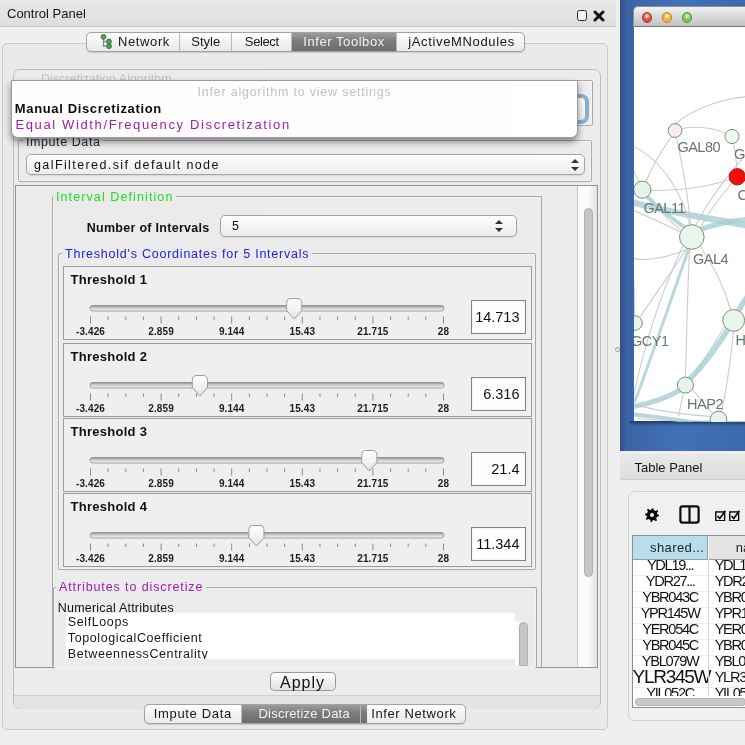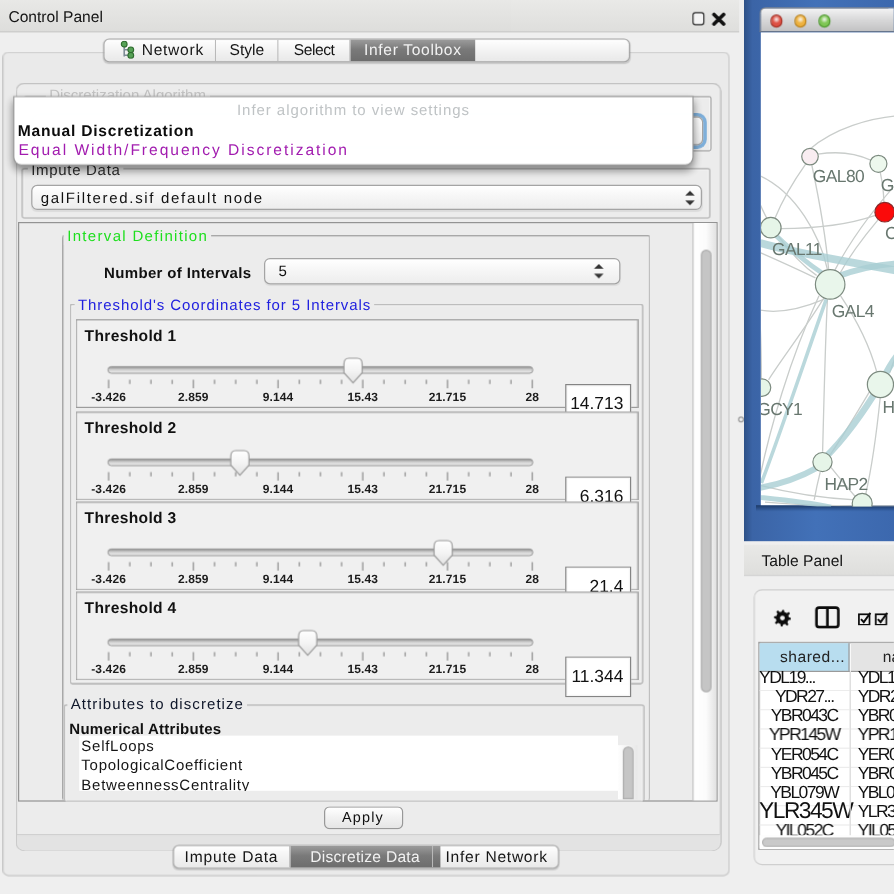--- a/index.html
+++ b/index.html
@@ -3,21 +3,21 @@
 <style>
 * { margin:0; padding:0; box-sizing:border-box; }
 html,body { width:745px; height:745px; overflow:hidden; background:#efefef; transform:translateZ(0);
   font-family:"Liberation Sans", sans-serif; position:relative; }
 .abs { position:absolute; }
 body > div, body > svg, .seg, .gtitle, .tptitle, .tfield, .combo, .abs div { transform: translateZ(0); opacity:0.999; }
 .tpanel { position:absolute; left:63px; width:468.5px; height:74px; background:#f0f0f0; border:1px solid #9c9c9c; }
 .tptitle { position:absolute; left:70.5px; font-size:13px; font-weight:bold; color:#111; letter-spacing:0.27px; }
 .tkl { position:absolute; transform:translateX(-50%) translateZ(0) !important; font-size:10px; font-weight:bold; color:#1c1c1c; letter-spacing:0.1px; }
 .tfield { position:absolute; left:470.5px; width:55px; height:33.5px; background:rgba(255,255,255,0.99); border:1px solid #848484;
-  box-shadow: inset 0 0 0 1px #f6f6f6; font-size:14.5px; color:#111; text-align:right; padding:8px 5px 0 0;margin-top:20px; }
+  box-shadow: inset 0 0 0 1px #f6f6f6; font-size:14.5px; color:#111; text-align:right; padding:8px 5px 0 0; }
 .combo { position:absolute; background:linear-gradient(rgba(255,255,255,0.99),rgba(247,247,247,0.99) 40%,rgba(237,237,237,0.99)); border:1px solid #a4a4a4;
   border-radius:5px; box-shadow: inset 0 1px 0 #fff, 0 1px 1px rgba(0,0,0,0.08); font-size:12.5px; color:#111; }
 .arr { position:absolute; width:0; height:0; }
 .grp { position:absolute; border:1px solid #a8a8a8; box-shadow: inset 0 0 0 1px #f5f5f5; border-radius:2px; }
 .gtitle { position:absolute; font-size:12.5px; padding:0 3px; }
 .seg { position:absolute; top:0; bottom:0; display:flex; align-items:center; justify-content:center;
   font-size:13px; color:#161616; border-left:1px solid #b9b9b9; }
 .tabbar { position:absolute; height:20px; background:linear-gradient(rgba(255,255,255,0.99),rgba(244,244,244,0.99) 45%,rgba(233,233,233,0.99));
   border:1px solid #a3a3a3; border-radius:5px; box-shadow: 0 1px 1px rgba(0,0,0,0.15); }
 .seldark { background:linear-gradient(rgba(154,154,154,0.99),rgba(120,120,120,0.99) 45%,rgba(107,107,107,0.99)); color:#f2f2f2 !important; }
@@ -37,20 +37,21 @@
 <line x1="3.5" y1="3" x2="3.5" y2="13" stroke="#7b8a94" stroke-width="1.3"></line>
 <line x1="3.5" y1="7.5" x2="8.5" y2="7.5" stroke="#7b8a94" stroke-width="1.3"></line>
 <line x1="3.5" y1="12" x2="8.5" y2="12" stroke="#7b8a94" stroke-width="1.3"></line>
 <circle cx="3.5" cy="2.8" r="2.4" fill="#56a156" stroke="#2e6b2e" stroke-width="0.9"></circle>
 <circle cx="9" cy="7.5" r="2.4" fill="#56a156" stroke="#2e6b2e" stroke-width="0.9"></circle>
 <circle cx="9" cy="12.2" r="2.4" fill="#56a156" stroke="#2e6b2e" stroke-width="0.9"></circle>
 </svg>Network</div>
 <div class="seg" style="left:92px;width:52.4px">Style</div>
 <div class="seg" style="left:144.4px;width:59.7px;letter-spacing:-0.4px">Select</div>
 <div class="seg seldark" style="left:204.1px;width:104.9px;letter-spacing:0.55px">Infer Toolbox</div>
+<div class="seg" style="left:309px;width:130px;border-radius:0 5px 5px 0;letter-spacing:0.66px">jActiveMNodules</div>
 </div>
 <div class="grp" style="left:20px;top:79.5px;width:572.5px;height:46.5px"></div>
 <div class="gtitle" style="left:38px;top:71.5px;color:#c2c2c2;background:rgba(236,236,236,0.99)">Discretization Algorithm</div>
 <div class="combo" style="left:28px;top:97px;width:558px;height:24px;box-shadow:0 0 0 3px rgba(90,155,212,0.75), inset 0 1px 0 #fff"></div>
 <div class="grp" style="left:17.5px;top:139.5px;width:574.8px;height:42.5px;border-color:#ababab"></div>
 <div class="gtitle" style="left:23px;top:134.5px;color:#2b2b2b;background:rgba(236,236,236,0.99);letter-spacing:0.58px">Impute Data</div>
 <div class="combo" style="left:26px;top:154px;width:558.7px;height:20.5px;border-radius:5px;padding:2.5px 0 0 7px;letter-spacing:1.4px">galFiltered.sif default node</div>
 <div class="arr" style="left:570.5px;top:159px;border-left:4px solid transparent;border-right:4px solid transparent;border-bottom:4.5px solid #333"></div>
 <div class="arr" style="left:570.5px;top:166.5px;border-left:4px solid transparent;border-right:4px solid transparent;border-top:4.5px solid #333"></div>
 <div class="abs" style="left:15px;top:185px;width:582.5px;height:482.5px;border:1px solid #939393;background:#ececec"></div>
@@ -216,28 +217,28 @@
     <path d="M 185.8 37.5 Q 185.8 32.5 189.8 32.5 L 197.0 32.5 Q 201.0 32.5 201.0 37.5 L 201.0 44.5 L 193.4 53.0 L 185.8 44.5 Z" fill="url(#thm)" stroke="#9a9a9a" stroke-width="1"></path>
   </svg>
 <div class="tkl" style="left:90.5px;top:552.5px">-3.426</div>
 <div class="tkl" style="left:161.1px;top:552.5px">2.859</div>
 <div class="tkl" style="left:231.7px;top:552.5px">9.144</div>
 <div class="tkl" style="left:302.3px;top:552.5px">15.43</div>
 <div class="tkl" style="left:372.9px;top:552.5px">21.715</div>
 <div class="tkl" style="left:443.5px;top:552.5px">28</div>
 <div class="tfield" style="top:527.0px">11.344</div>
 <div class="grp" style="left:53px;top:586.5px;width:483.5px;height:81px;border-bottom:none"></div>
-<div class="gtitle" style="left:56px;top:579.5px;color:#0f172a;background:rgba(236,236,236,0.99);letter-spacing:0.89px">Attributes to discretize</div>
-<div class="abs" style="left:57.8px;top:600.5px;font-size:12.5px;font-weight:bold;color:#111;letter-spacing:0.21px">Numerical Attributes</div>
+<div class="gtitle" style="left:56px;top:579.5px;color:#a21caf;background:rgba(236,236,236,0.99);letter-spacing:0.89px">Attributes to discretize</div>
+<div class="abs" style="left:57.8px;top:600.5px;font-size:12.5px;font-weight:normal;color:#111;letter-spacing:0.21px">Numerical Attributes</div>
 <div class="abs" style="left:65.8px;top:613px;width:449.4px;height:45.6px;background:rgba(255,255,255,0.99);overflow:hidden">
 <div style="padding:0.5px 0 0 2px;font-size:12.5px;color:#151515;line-height:16.1px;letter-spacing:0.6px">SelfLoops<br>TopologicalCoefficient<br>BetweennessCentrality</div>
 </div>
 <div class="abs" style="left:515.2px;top:620.9px;width:15.5px;height:45.6px;background:linear-gradient(90deg,#fff,#e8e8e8)"></div>
 <div class="abs" style="left:519.4px;top:621.9px;width:8.5px;height:44.6px;background:#c5c5c5;border:1px solid #aeaeae;border-radius:4.5px 4.5px 0 0"></div>
-<div class="abs" style="left:269.5px;top:672px;width:66px;height:18.5px;background:linear-gradient(rgba(255,255,255,0.99),rgba(242,242,242,0.99) 45%,rgba(229,229,229,0.99));border:1px solid #989898;border-radius:4.5px;font-size:12px;color:#111;text-align:center;padding-top:1px;letter-spacing:1px">Apply</div>
+<div class="abs" style="left:269.5px;top:672px;width:66px;height:18.5px;background:linear-gradient(rgba(255,255,255,0.99),rgba(242,242,242,0.99) 45%,rgba(229,229,229,0.99));border:1px solid #989898;border-radius:4.5px;font-size:16px;color:#111;text-align:center;padding-top:1px;letter-spacing:1px">Apply</div>
 <div class="abs" style="left:14px;top:695px;width:586px;height:14px;background:#e3e3e3;border-top:1px solid #d0d0d0;border-radius:0 0 7px 7px"></div>
 <div class="tabbar" style="left:144px;top:703.5px;width:322px;height:20.5px">
 <div class="seg" style="left:0;width:95.7px;border-left:none;border-radius:5px 0 0 5px;letter-spacing:0.67px">Impute Data</div>
 <div class="seg seldark" style="left:95.7px;width:126px;letter-spacing:0.22px">Discretize Data</div>
 <div class="seg" style="left:214.7px;width:107.3px;border-radius:0 5px 5px 0;letter-spacing:0.61px">Infer Network</div>
 </div>
 <div class="abs" style="left:11.3px;top:80px;width:566.5px;height:57.5px;background:#fff;border:1px solid #9b9b9b;
 border-radius:0 0 7px 7px;box-shadow:0 4px 7px rgba(0,0,0,0.45);z-index:50"></div>
 <div class="abs" style="left:11.3px;top:84.5px;width:566.5px;text-align:center;font-size:12.5px;color:#bfc3c5;z-index:51;letter-spacing:0.79px">Infer algorithm to view settings</div>
 <div class="abs" style="left:14.8px;top:101px;font-size:13px;font-weight:bold;color:#0c0c0c;z-index:51;letter-spacing:0.64px">Manual Discretization</div>
@@ -328,21 +329,21 @@
 <rect x="0.8" y="2" width="9.2" height="9.2" fill="none" stroke="#0c0c0c" stroke-width="1.5"></rect>
 <path d="M 2.6,6.2 L 5,8.8 L 10.8,0.8" fill="none" stroke="#0c0c0c" stroke-width="1.7"></path>
   </svg>
 <svg class="abs" style="left:729.3px;top:509.8px" width="11.5" height="11.5" viewBox="0 0 12 12">
 <rect x="0.8" y="2" width="9.2" height="9.2" fill="none" stroke="#0c0c0c" stroke-width="1.5"></rect>
 <path d="M 2.6,6.2 L 5,8.8 L 10.8,0.8" fill="none" stroke="#0c0c0c" stroke-width="1.7"></path>
   </svg>
 <div class="abs" style="left:631.6px;top:534.6px;width:113.4px;height:173.4px;background:rgba(255,255,255,0.99);border-left:1px solid #8f8f8f;border-top:1px solid #8f8f8f;border-bottom:1px solid #8f8f8f;overflow:hidden">
 <div style="position:absolute;left:0;top:0;width:75.1px;height:24px;background:rgba(183,221,239,0.99);border-right:1px solid #9a9a9a;border-bottom:1px solid #9a9a9a;font-size:13px;color:#222;text-align:center;padding:4.5px 0 0 15px;letter-spacing:0.4px">shared...</div>
 <div style="position:absolute;left:76.1px;top:0;width:38px;height:24px;background:rgba(228,228,228,0.99);border-bottom:1px solid #9a9a9a;font-size:13px;color:#222;padding:4.5px 0 0 27px">na</div>
-<div style="position:absolute;left:0;top:24.2px;width:75.1px;height:16px;font-size:14.6px;letter-spacing:-1.3px;line-height:10.4px;color:#111;border-bottom:1px solid #ececec">YDL19...</div>
+<div style="position:absolute;left:0;top:24.2px;width:75.1px;height:16px;font-size:14.6px;letter-spacing:-1.3px;line-height:10.4px;color:#111;text-align:center;border-bottom:1px solid #ececec">YDL19...</div>
 <div style="position:absolute;left:76.1px;top:24.2px;width:37px;height:16px;font-size:14.6px;letter-spacing:-1.3px;line-height:10.4px;color:#111;padding-left:6px;border-bottom:1px solid #ececec">YDL19</div>
 <div style="position:absolute;left:0;top:40.2px;width:75.1px;height:16px;font-size:14.6px;letter-spacing:-1.3px;line-height:10.4px;color:#111;text-align:center;border-bottom:1px solid #ececec">YDR27...</div>
 <div style="position:absolute;left:76.1px;top:40.2px;width:37px;height:16px;font-size:14.6px;letter-spacing:-1.3px;line-height:10.4px;color:#111;padding-left:6px;border-bottom:1px solid #ececec">YDR27</div>
 <div style="position:absolute;left:0;top:56.2px;width:75.1px;height:16px;font-size:14.6px;letter-spacing:-1.3px;line-height:10.4px;color:#111;text-align:center;border-bottom:1px solid #ececec">YBR043C</div>
 <div style="position:absolute;left:76.1px;top:56.2px;width:37px;height:16px;font-size:14.6px;letter-spacing:-1.3px;line-height:10.4px;color:#111;padding-left:6px;border-bottom:1px solid #ececec">YBR04</div>
 <div style="position:absolute;left:0;top:72.2px;width:75.1px;height:16px;font-size:14.6px;letter-spacing:-1.3px;line-height:10.4px;color:#111;text-align:center;border-bottom:1px solid #ececec">YPR145W</div>
 <div style="position:absolute;left:76.1px;top:72.2px;width:37px;height:16px;font-size:14.6px;letter-spacing:-1.3px;line-height:10.4px;color:#111;padding-left:6px;border-bottom:1px solid #ececec">YPR14</div>
 <div style="position:absolute;left:0;top:88.2px;width:75.1px;height:16px;font-size:14.6px;letter-spacing:-1.3px;line-height:10.4px;color:#111;text-align:center;border-bottom:1px solid #ececec">YER054C</div>
 <div style="position:absolute;left:76.1px;top:88.2px;width:37px;height:16px;font-size:14.6px;letter-spacing:-1.3px;line-height:10.4px;color:#111;padding-left:6px;border-bottom:1px solid #ececec">YER05</div>
 <div style="position:absolute;left:0;top:104.2px;width:75.1px;height:16px;font-size:14.6px;letter-spacing:-1.3px;line-height:10.4px;color:#111;text-align:center;border-bottom:1px solid #ececec">YBR045C</div>

